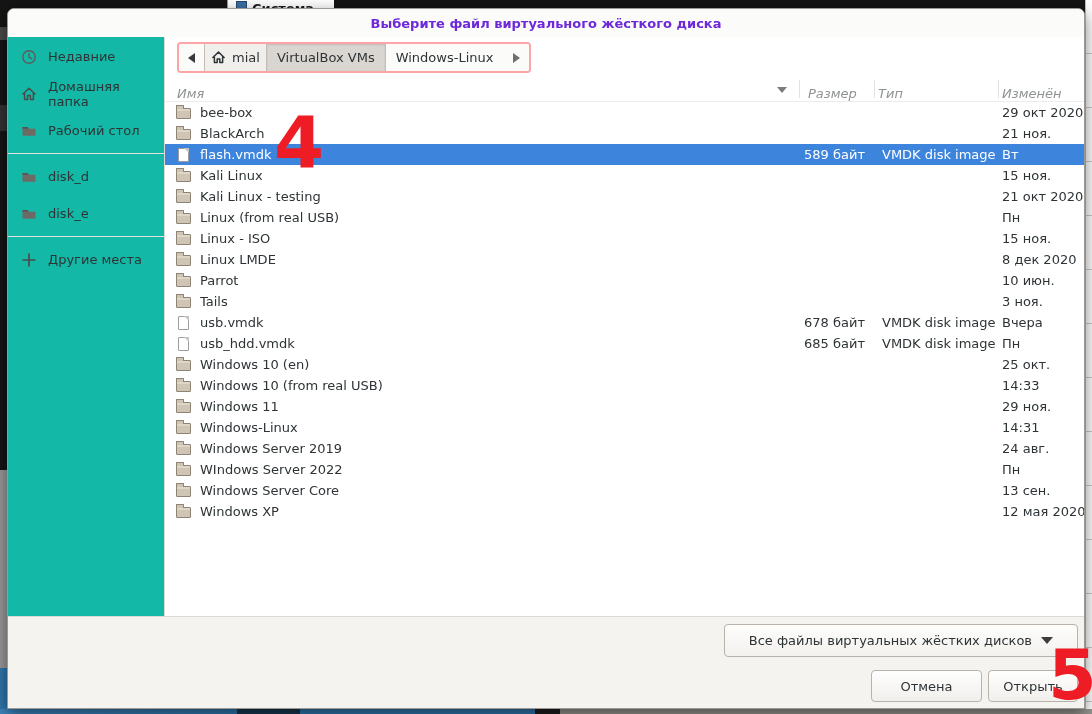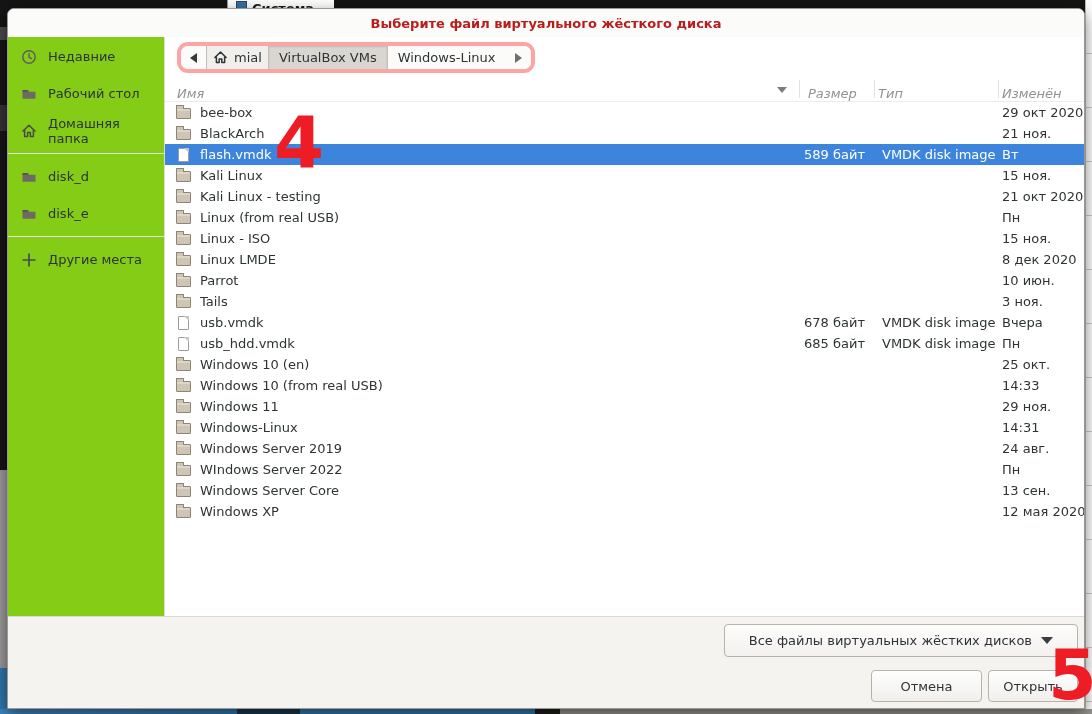--- a/index.html
+++ b/index.html
@@ -20,33 +20,33 @@
   .bg-right { position:absolute; left:1085px; top:0; width:7px; height:709px; background:#fdfdfd;
               background-image:repeating-linear-gradient(to bottom,#fdfdfd 0 53px,#c9c9c9 53px 54px); border-left:1px solid #bdbdbd; }
   .bg-bottom { position:absolute; left:0; top:709px; width:1092px; height:5px;
                background:linear-gradient(to right,#3c85bd 0,#2f77ad 237px,#17374f 237px,#17374f 300px,#2f77ad 300px,#2f77ad 535px,#1d1d1d 535px,#1d1d1d 560px,#97958f 560px,#97958f 1092px); }
 
   
   .dialog { position:absolute; left:7px; top:8px; width:1078px; height:701px; background:#fff;
             border:1px solid #9c9893; border-radius:7px 7px 0 0; box-shadow:0 5px 16px rgba(0,0,0,.5);
             display:flex; flex-direction:column; overflow:hidden; }
   .titlebar { height:28px; background:#fbfbfa; display:flex; align-items:center; justify-content:center; flex:0 0 auto; }
-  .titlebar .title { font-weight:bold; font-size:13px; color:#b91c1c; }
+  .titlebar .title { font-weight:bold; font-size:13px; color:#6d28d9; }
   .dlg-body { flex:1 1 auto; display:flex; min-height:0; }
 
   
-  .sidebar { width:157px; flex:0 0 auto; background:#84cc16; border-right:1px solid #dcd8d3; padding-top:1px; }
+  .sidebar { width:157px; flex:0 0 auto; background:#14b8a6; border-right:1px solid #dcd8d3; padding-top:1px; }
   .side-item { height:37px; display:flex; align-items:center; gap:11px; padding-left:13px; cursor:default; }
   .side-item .sicon { width:16px; height:16px; flex:0 0 auto; display:flex; align-items:center; justify-content:center; }
   .side-sep { height:1px; background:#e4e1dc; margin:4px 0; }
 
   
   .content { flex:1 1 auto; background:#fff; display:flex; flex-direction:column; min-width:0; position:relative; }
   .pathbar-row { height:40px; flex:0 0 auto; position:relative; }
-  .pathbar { position:absolute; left:12px; top:5px; height:31px; display:flex; border:4px solid #fca5a5; border-radius:11px; overflow:hidden; background:#fbfbfa;text-align:right; }
+  .pathbar { position:absolute; left:12px; top:5px; height:31px; display:flex; border:2px solid #fca5a5; border-radius:4px; overflow:hidden; background:#fbfbfa;text-align:right; }
   .crumb { display:flex; align-items:center; justify-content:center; gap:6px; border-right:1px solid #c3bdb6; background:#fbfbfa; padding:0 10px; cursor:default; }
   .crumb:last-child { border-right:none; }
   .crumb.nav { width:26px; padding:0; }
   .crumb.mial { width:62px; background:#f1efec; }
   .crumb.active { background:#d9d5d0; box-shadow:inset 0 1px 2px rgba(0,0,0,.12); }
   .crumb.seg { min-width:114px; }
   .arrow-left { width:0; height:0; border-top:5px solid transparent; border-bottom:5px solid transparent; border-right:7px solid #3a3a3a; }
   .arrow-right { width:0; height:0; border-top:5px solid transparent; border-bottom:5px solid transparent; border-left:7px solid #6f6f6f; }
 
   
@@ -125,33 +125,33 @@
               <svg width="16" height="16" viewBox="0 0 16 16">
                 <circle cx="8" cy="8" r="6.2" fill="none" stroke="#5c5c5c" stroke-width="1.4"></circle>
                 <path d="M8 4.6 V8 L10.6 9.6" fill="none" stroke="#5c5c5c" stroke-width="1.4" stroke-linecap="round"></path>
               </svg>
             </span>
             <span>Недавние</span>
           </div>
           <div class="side-item">
             <span class="sicon">
               <svg width="16" height="16" viewBox="0 0 16 16">
+                <path d="M2 8 L8 2.2 L14 8 M3.6 7.2 V13.4 H6.6 V9.6 H9.4 V13.4 H12.4 V7.2" fill="none" stroke="#4a4a4a" stroke-width="1.5" stroke-linejoin="round" stroke-linecap="round"></path>
+              </svg>
+            </span>
+            <span>Домашняя папка</span>
+          </div>
+          <div class="side-item">
+            <span class="sicon">
+              <svg width="16" height="16" viewBox="0 0 16 16">
                 <path d="M1.5 4 h5 l1.4 1.8 h6.6 v7 h-13 z" fill="#6d6a66"></path>
                 <path d="M1.5 4 h5 l1.4 1.8 h-6.4 z" fill="#585551"></path>
               </svg>
             </span>
             <span>Рабочий стол</span>
-          </div>
-          <div class="side-item">
-            <span class="sicon">
-              <svg width="16" height="16" viewBox="0 0 16 16">
-                <path d="M2 8 L8 2.2 L14 8 M3.6 7.2 V13.4 H6.6 V9.6 H9.4 V13.4 H12.4 V7.2" fill="none" stroke="#4a4a4a" stroke-width="1.5" stroke-linejoin="round" stroke-linecap="round"></path>
-              </svg>
-            </span>
-            <span>Домашняя папка</span>
           </div>
           <div class="side-sep"></div>
           <div class="side-item">
             <span class="sicon">
               <svg width="16" height="16" viewBox="0 0 16 16">
                 <path d="M1.5 4 h5 l1.4 1.8 h6.6 v7 h-13 z" fill="#6d6a66"></path>
                 <path d="M1.5 4 h5 l1.4 1.8 h-6.4 z" fill="#585551"></path>
               </svg>
             </span>
             <span>disk_d</span>

